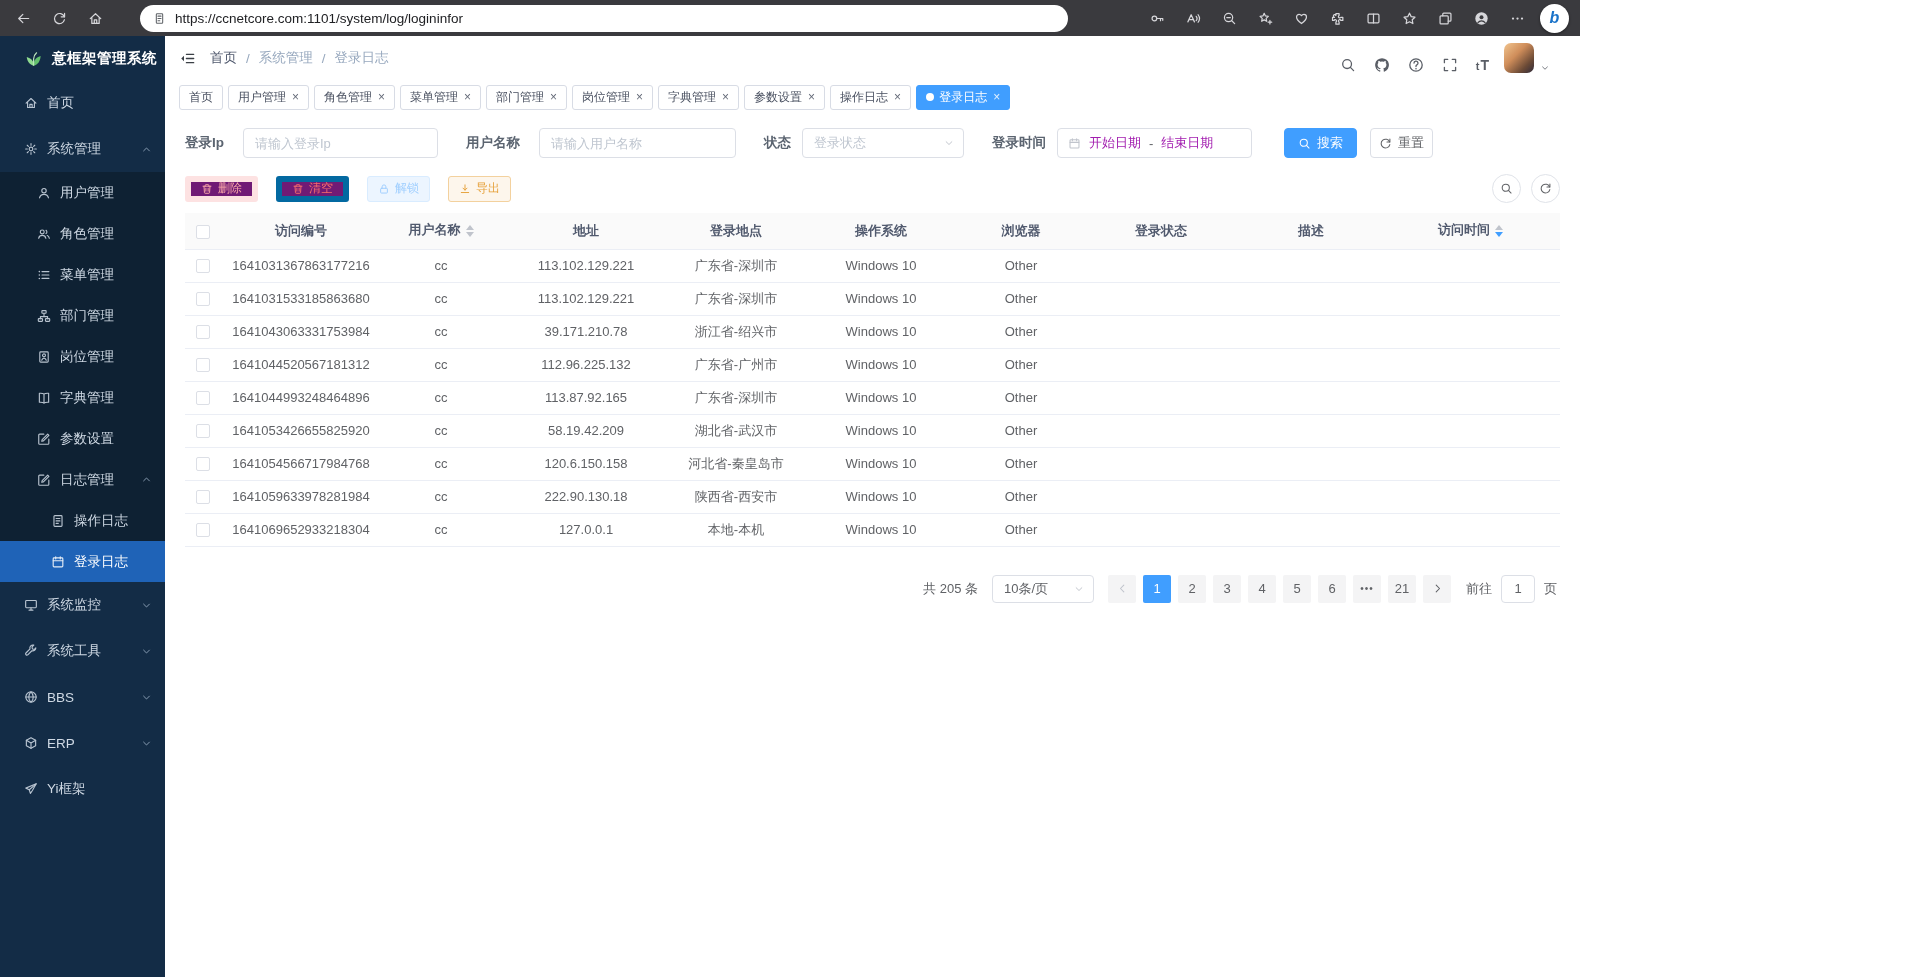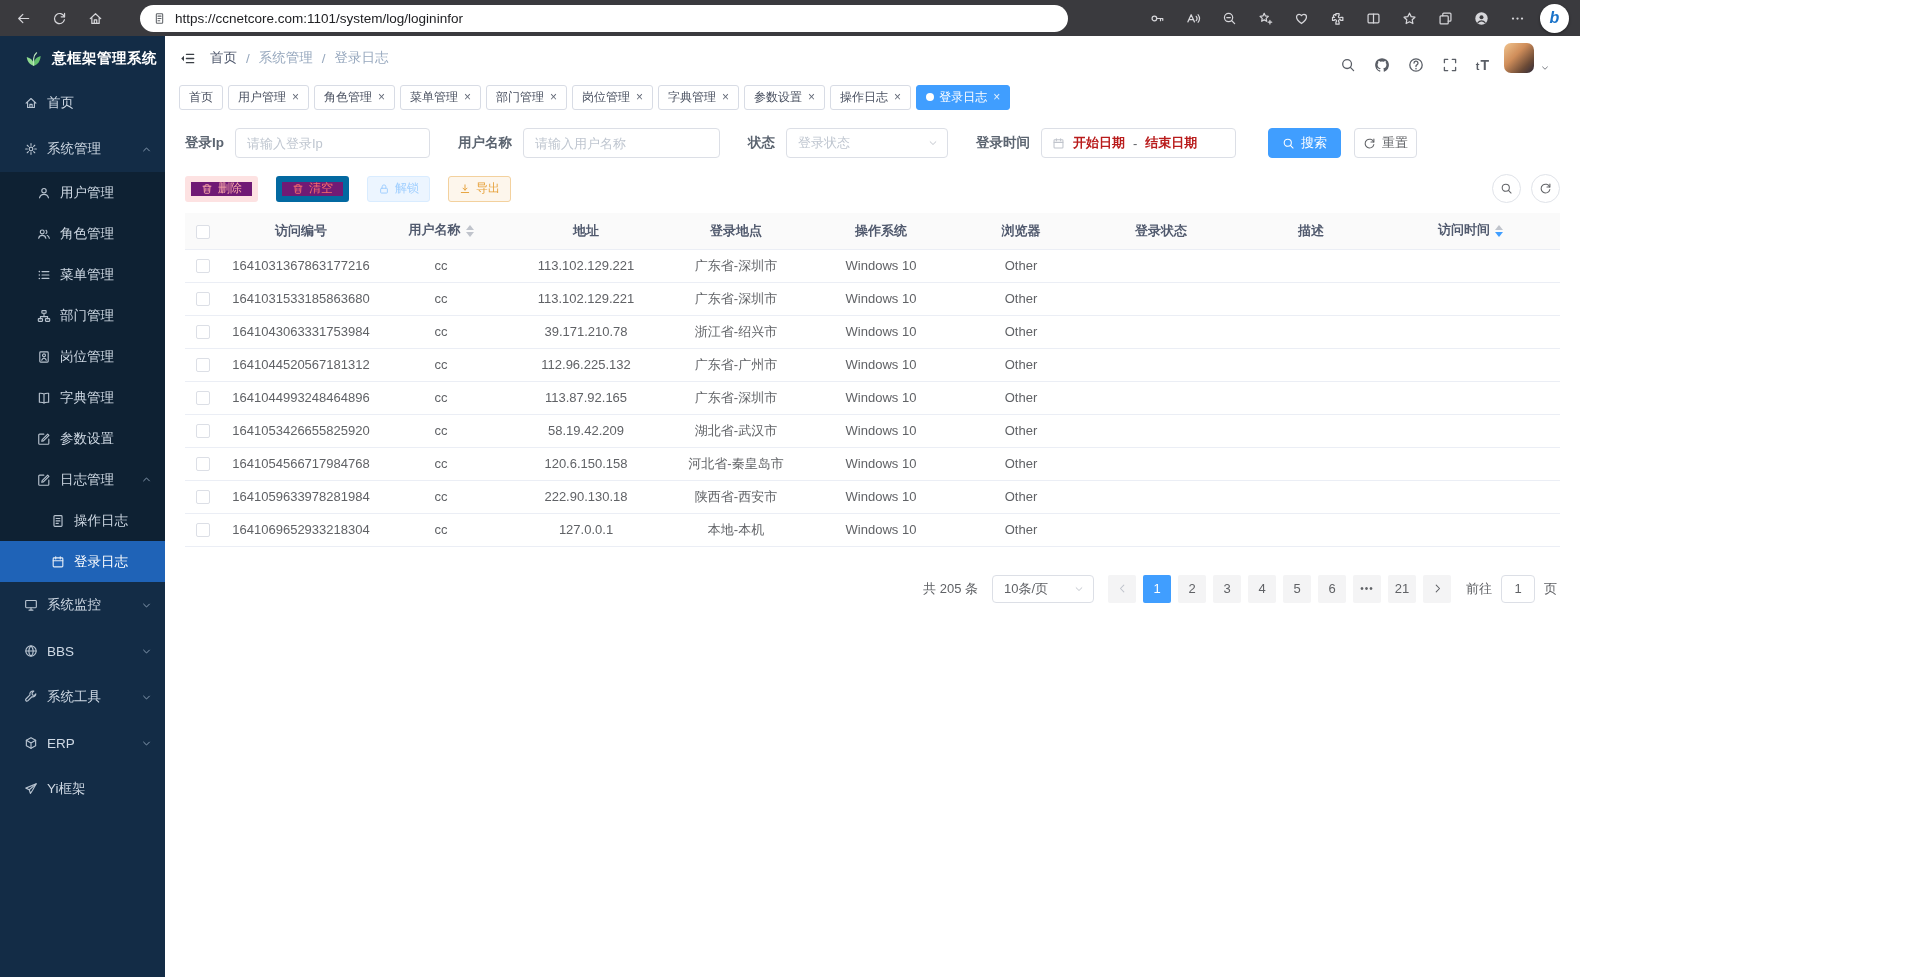--- a/index.html
+++ b/index.html
@@ -70,30 +70,30 @@
   .tab.active { background:var(--accent,#409eff); border-color:var(--accent,#409eff); color:#fff; }
   .tab-close { font-size:12px; line-height:1; margin-left:1px; opacity:.85; }
 
   
   .content { padding:6px 20px 0; }
 
   .filters { display:flex; align-items:center; margin:8px 0 16px; }
   .f-label { font-weight:700; font-size:13.5px; color:#5b6470; margin-right:11px; white-space:nowrap; }
   .ml { margin-left: 28px; }
   .f-input { height:30px; border:1px solid #dcdfe6; border-radius:4px; padding:4px 11px; font-size:13px;
-             color:#606266; outline:none; font-family:inherit; background:#fff; }
+             color:#606266; outline:none; font-family:inherit; background:#fff;margin-left:8px; }
   .f-input::placeholder { color:#bfc6d0; }
   .w195{width:195px} .w197{width:197px} .w162{width:162px}
   .f-select { height:30px; border:1px solid #dcdfe6; border-radius:4px; display:flex; align-items:center;
               padding:0 8px 0 11px; cursor:pointer; background:#fff; }
   .f-select .ph { color:#bfc6d0; font-size:13px; flex:1; text-align:left; }
   .sel-caret { color:#c0c4cc; font-size:12px; }
   .f-range { height:30px; border:1px solid #dcdfe6; border-radius:4px; display:flex; align-items:center;
              gap:8px; padding:0 10px; font-size:13px; cursor:pointer; background:#fff; }
-  .f-range .ph { color:#b91c1c;font-weight:bold; }
+  .f-range .ph { color:#a21caf; }
   .range-sep { color:#606266; }
   .cal { color:#c0c4cc; font-size:13px; }
   .btn-search { margin-left:32px; height:30px; padding:0 13px; background:var(--accent,#409eff);
                 border:1px solid var(--accent,#409eff); color:#fff; border-radius:4px; font-size:13px;
                 display:inline-flex; align-items:center; gap:6px; cursor:pointer; font-family:inherit; }
   .btn-reset { margin-left:13px; height:30px; padding:0 8px; background:#fff; border:1px solid #dcdfe6;
                color:#606266; border-radius:4px; font-size:13px; display:inline-flex; align-items:center;
                gap:6px; cursor:pointer; font-family:inherit; }
 
   .toolbar { display:flex; align-items:center; margin-bottom:10px; }
@@ -422,40 +422,40 @@
                 <span class="ic">
                   <svg viewBox="0 0 16 16" fill="none" stroke="currentColor" stroke-width="1.3" stroke-linecap="round" stroke-linejoin="round" width="1em" height="1em">
                     <path d="M3.8 6l4.2 4.2L12.2 6"></path>
                   </svg>
                 </span>
               </span>
             </div>
             <div class="nav-item lvl0">
               <span class="ic nav-ic">
                 <svg viewBox="0 0 16 16" fill="none" stroke="currentColor" stroke-width="1.3" stroke-linecap="round" stroke-linejoin="round" width="1em" height="1em">
+                  <path d="M13.5 4.4a3.4 3.4 0 0 1-4.5 3.3l-4.7 4.7a1.5 1.5 0 0 1-2.1-2.1l4.7-4.7a3.4 3.4 0 0 1 4.3-4.3l-2 2 .4 2.4 2.4.4z"></path>
+                </svg>
+              </span>
+              <span class="nav-label">系统工具</span>
+              <span class="nav-caret down">
+                <span class="ic">
+                  <svg viewBox="0 0 16 16" fill="none" stroke="currentColor" stroke-width="1.3" stroke-linecap="round" stroke-linejoin="round" width="1em" height="1em">
+                    <path d="M3.8 6l4.2 4.2L12.2 6"></path>
+                  </svg>
+                </span>
+              </span>
+            </div>
+            <div class="nav-item lvl0">
+              <span class="ic nav-ic">
+                <svg viewBox="0 0 16 16" fill="none" stroke="currentColor" stroke-width="1.3" stroke-linecap="round" stroke-linejoin="round" width="1em" height="1em">
                   <circle cx="8" cy="8" r="5.9"></circle>
                   <path d="M2.1 8h11.8M8 2.1c1.7 1.6 2.6 3.7 2.6 5.9S9.7 12.3 8 13.9C6.3 12.3 5.4 10.2 5.4 8S6.3 3.7 8 2.1z"></path>
                 </svg>
               </span>
               <span class="nav-label">BBS</span>
-              <span class="nav-caret down">
-                <span class="ic">
-                  <svg viewBox="0 0 16 16" fill="none" stroke="currentColor" stroke-width="1.3" stroke-linecap="round" stroke-linejoin="round" width="1em" height="1em">
-                    <path d="M3.8 6l4.2 4.2L12.2 6"></path>
-                  </svg>
-                </span>
-              </span>
-            </div>
-            <div class="nav-item lvl0">
-              <span class="ic nav-ic">
-                <svg viewBox="0 0 16 16" fill="none" stroke="currentColor" stroke-width="1.3" stroke-linecap="round" stroke-linejoin="round" width="1em" height="1em">
-                  <path d="M13.5 4.4a3.4 3.4 0 0 1-4.5 3.3l-4.7 4.7a1.5 1.5 0 0 1-2.1-2.1l4.7-4.7a3.4 3.4 0 0 1 4.3-4.3l-2 2 .4 2.4 2.4.4z"></path>
-                </svg>
-              </span>
-              <span class="nav-label">系统工具</span>
               <span class="nav-caret down">
                 <span class="ic">
                   <svg viewBox="0 0 16 16" fill="none" stroke="currentColor" stroke-width="1.3" stroke-linecap="round" stroke-linejoin="round" width="1em" height="1em">
                     <path d="M3.8 6l4.2 4.2L12.2 6"></path>
                   </svg>
                 </span>
               </span>
             </div>
             <div class="nav-item lvl0">
               <span class="ic nav-ic">

